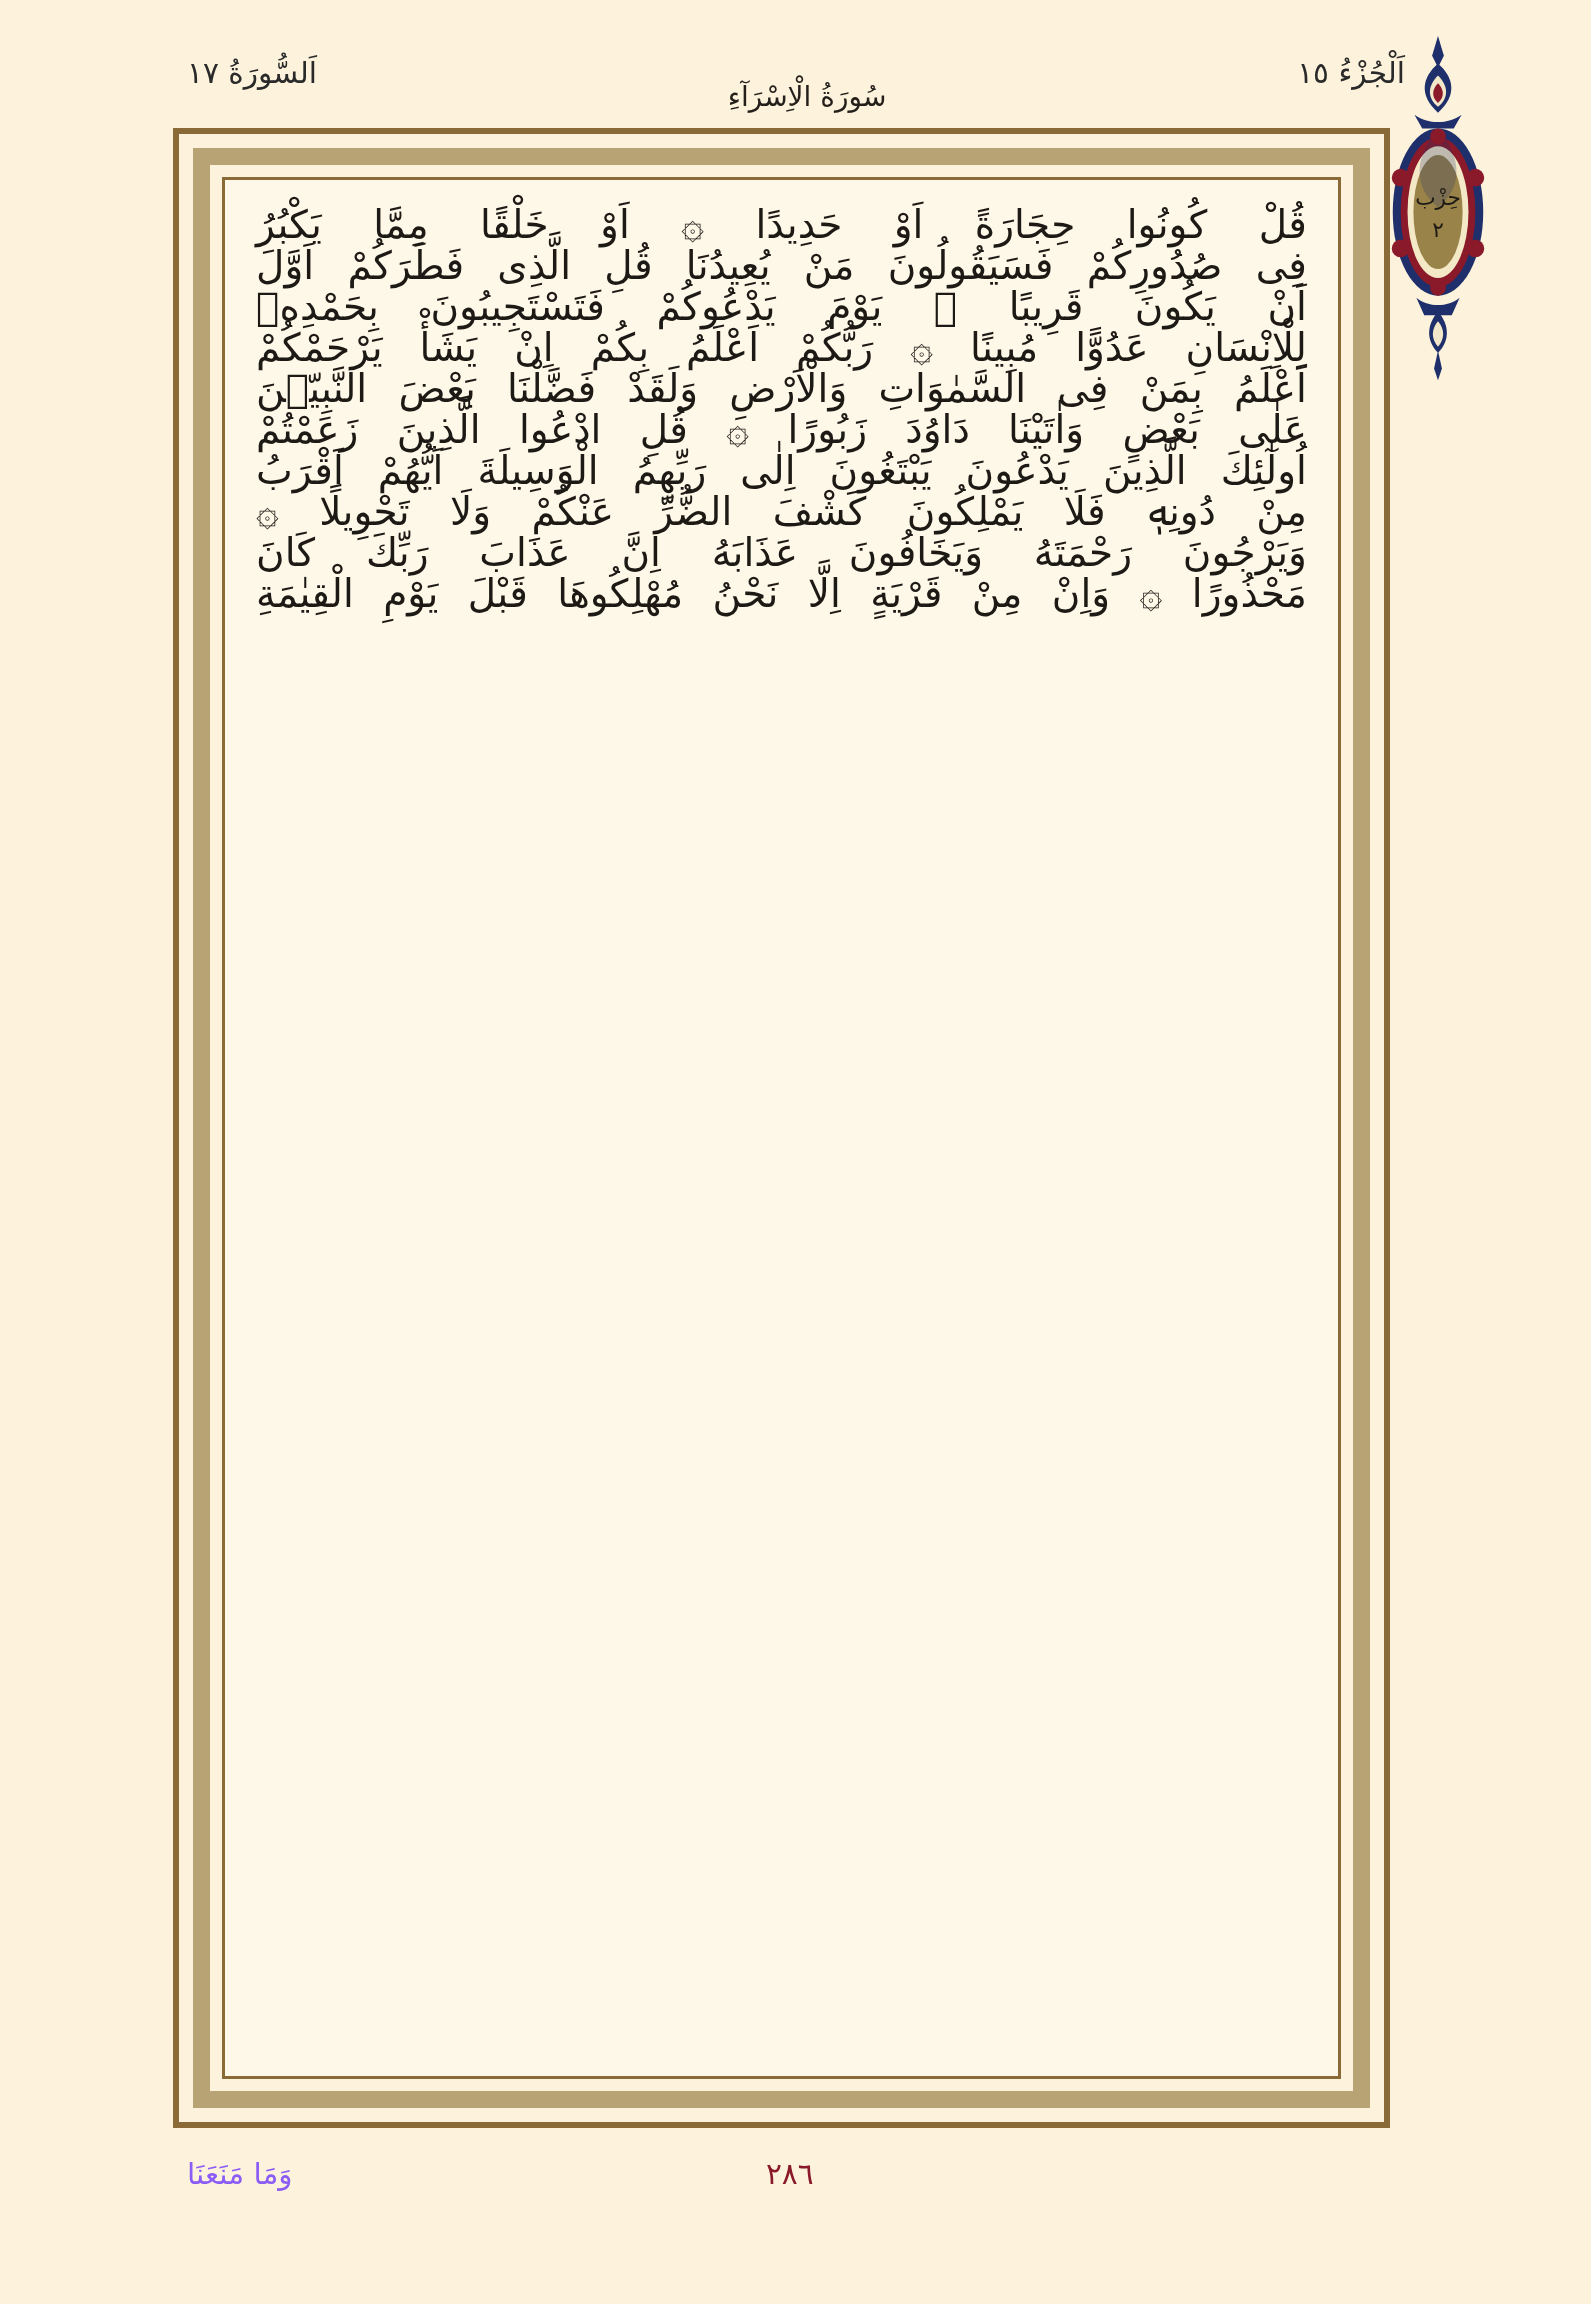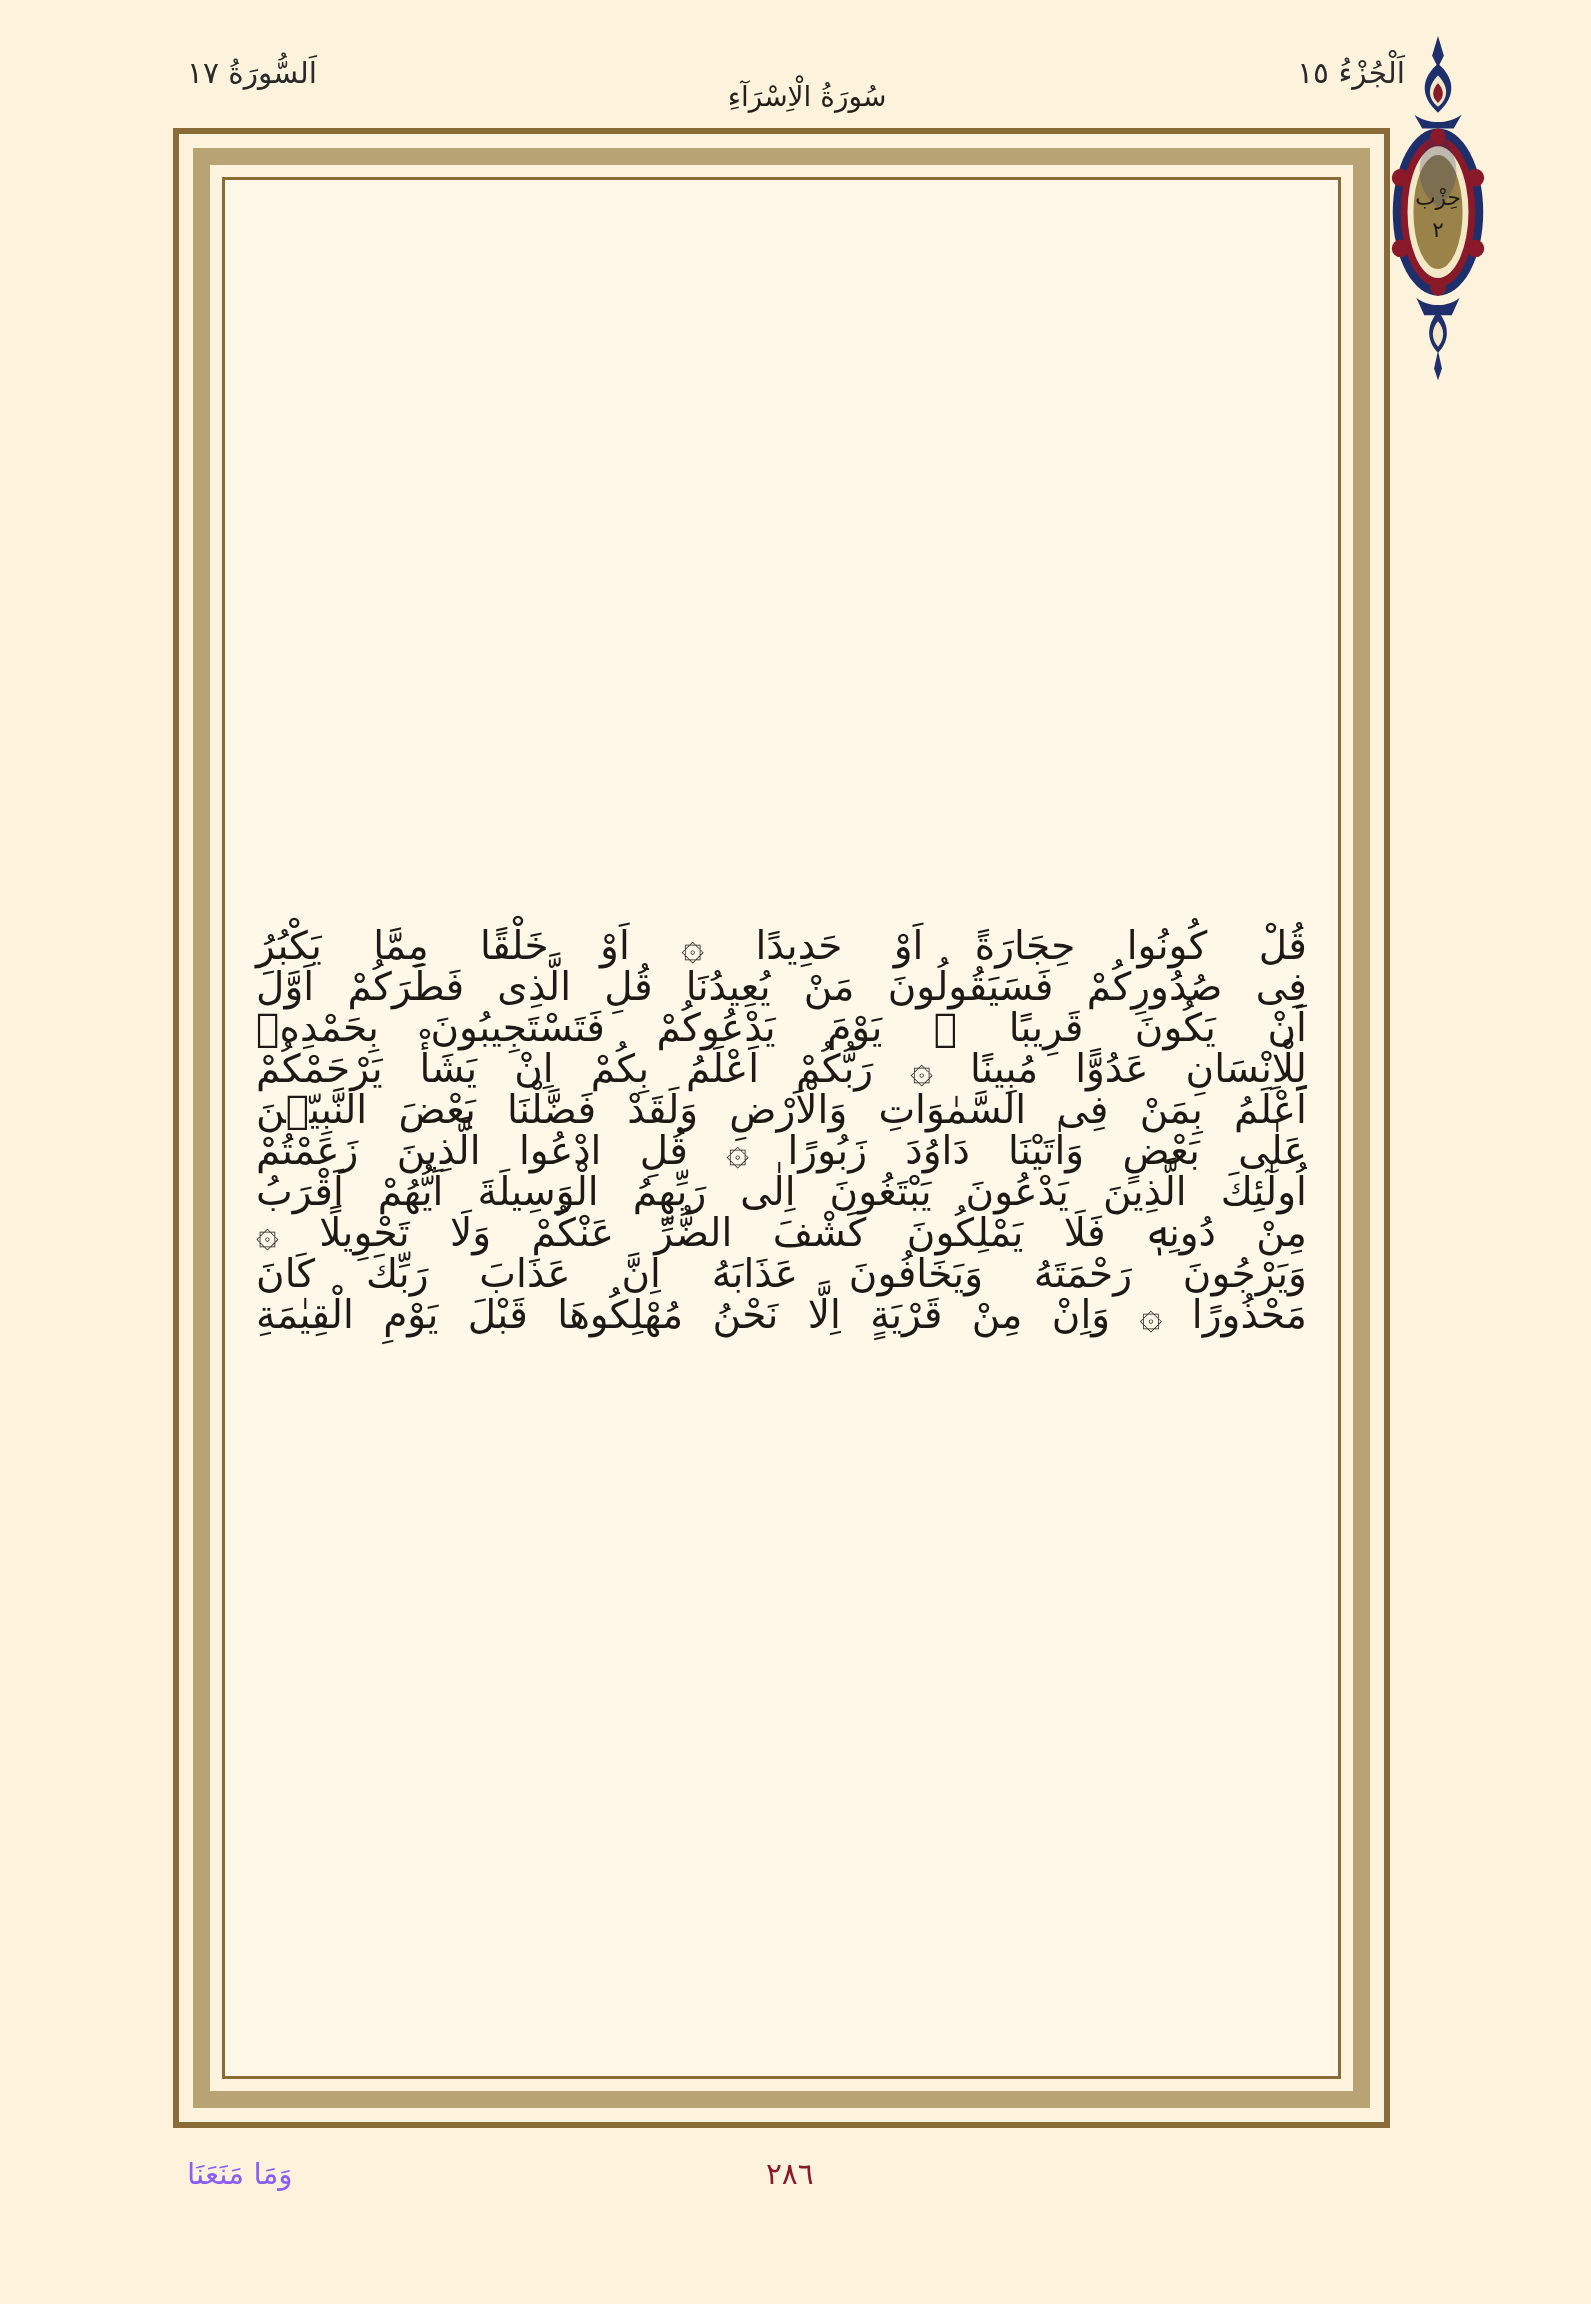--- a/index.html
+++ b/index.html
@@ -77,21 +77,21 @@
   
   .text-area {
     position: absolute;
     left: 25.6px;
     right: 25.6px;
     top: 25.6px;
     bottom: 19.7px;
     direction: rtl;
     display: flex;
     flex-direction: column;
-    justify-content: center;
+    justify-content: flex-start;
   }
   .aya-line {
     direction: rtl;
     text-align: justify;
     text-align-last: justify;
     color: #1d1a16;
     font-family: "DejaVu Sans", sans-serif;
     font-size: 39px;
     line-height: 1.05;
     white-space: nowrap;

